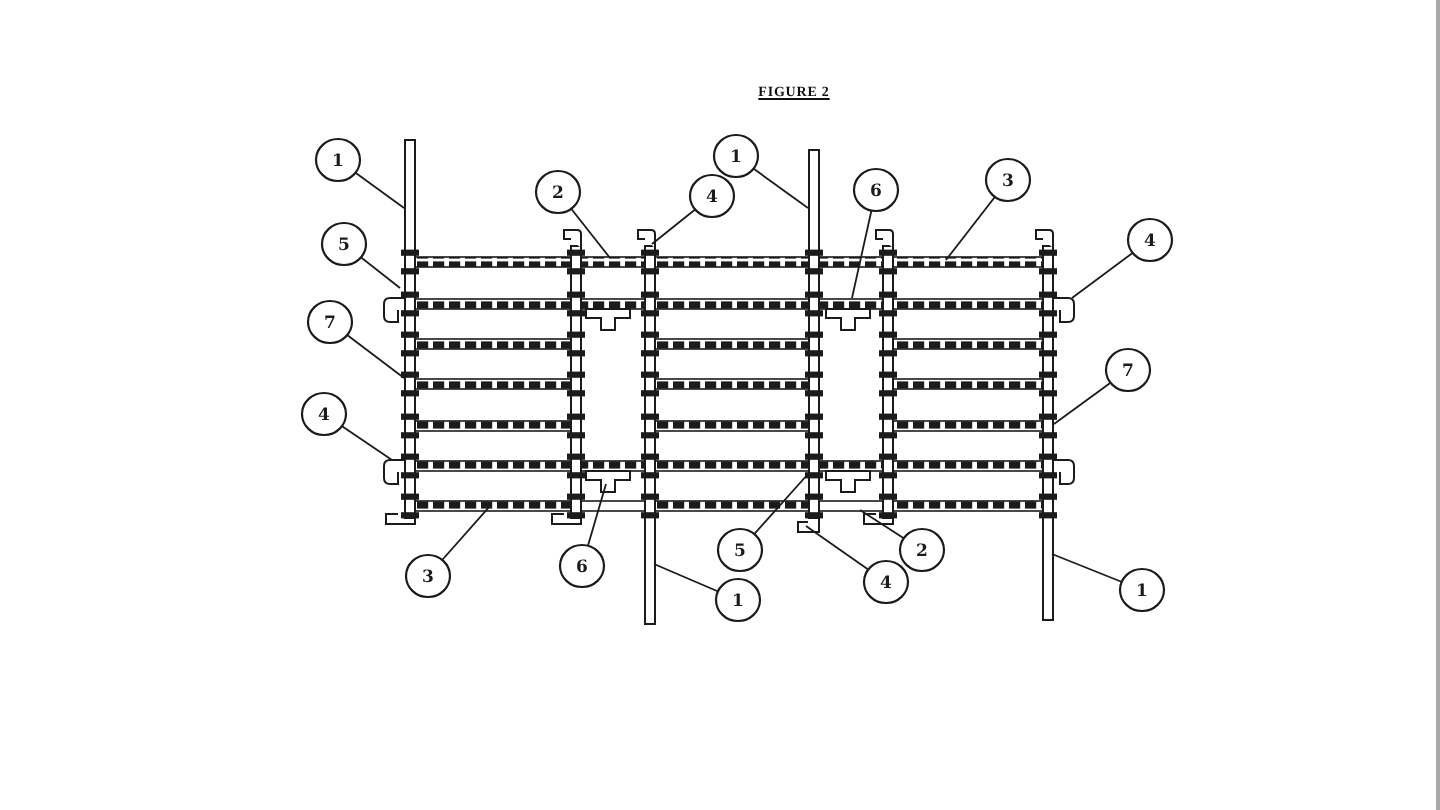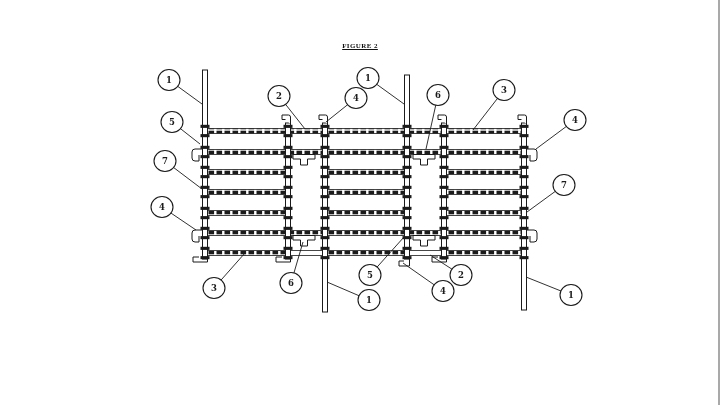--- a/index.html
+++ b/index.html
@@ -1,18 +1,18 @@
 <!DOCTYPE html>
 <html><head>
 <meta charset="utf-8">
 <style>
   html,body{margin:0;padding:0;background:#ffffff;}
   #stage{position:relative;width:720px;height:405px;background:#ffffff;overflow:hidden;
          font-family:"Liberation Serif",serif;}
-  #figure-title{position:absolute;left:328px;top:42px;width:64px;text-align:center;
+  #figure-title{position:absolute;left:365px;top:42px;width:64px;text-align:center;
          font-size:7px;font-weight:bold;letter-spacing:.4px;color:#111;
          text-decoration:underline;line-height:8px;}
   #diagram-svg{position:absolute;left:0;top:0;}
   #right-edge{position:absolute;right:0;top:0;width:2px;height:405px;background:#a9a9a9;}
 </style>
 </head>
 <body>
 
 <div id="stage">
   <div id="figure-title">FIGURE 2</div>

